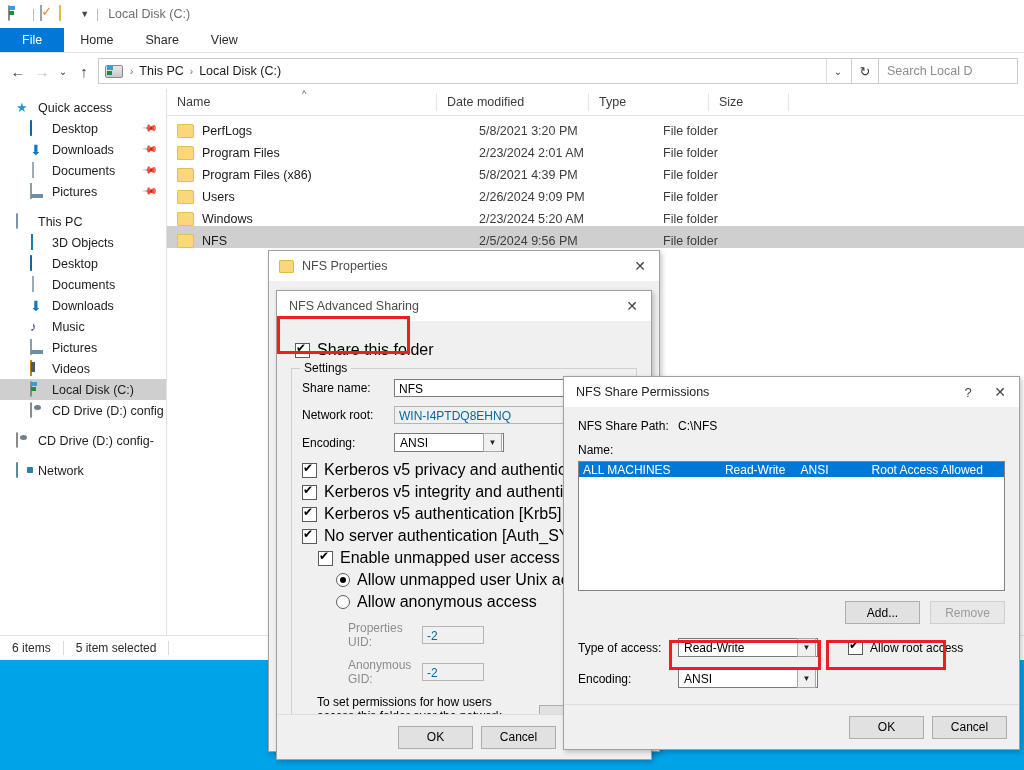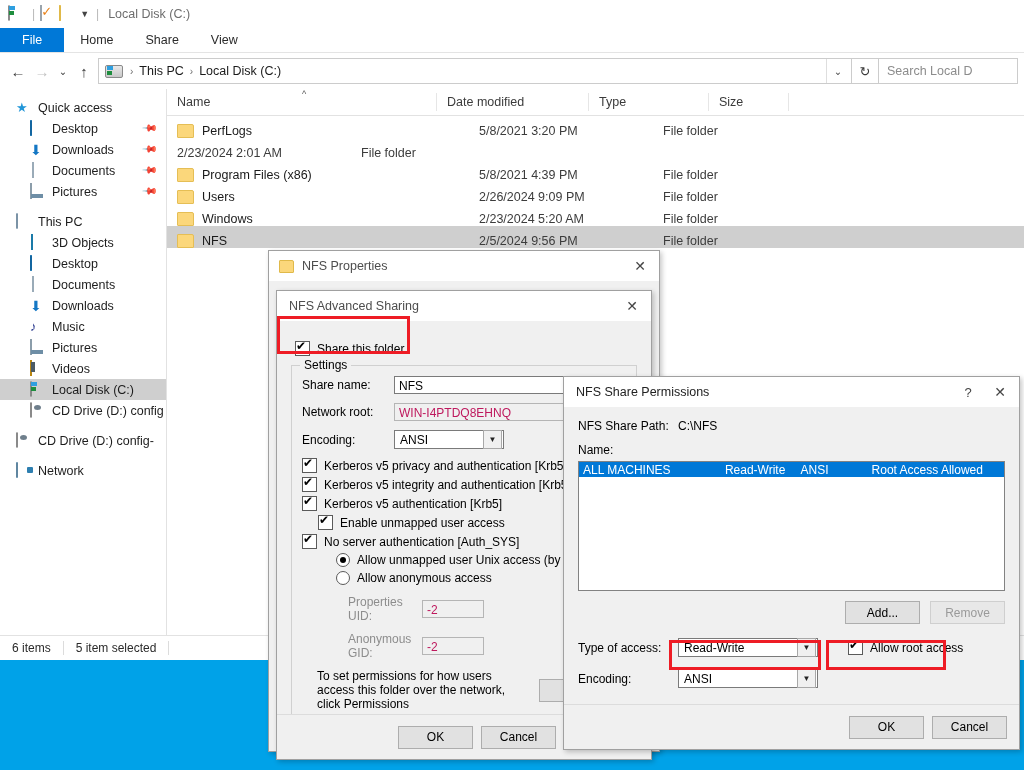--- a/index.html
+++ b/index.html
@@ -460,21 +460,21 @@
   
   #dlg-advanced {
     left: 276px; top: 290px;
     width: 374px; height: 468px;
   }
   .adv-body { padding: 14px 14px 0 14px; }
   .chk-row {
     display: flex;
     align-items: center;
     margin-bottom: 4px;
-    font-size: 12px;
+    font-size: 16px;
     white-space: nowrap;
   }
   .chk {
     width: 13px; height: 13px;
     border: 1px solid #5a5a5a;
     background: #ffffff;
     margin-right: 7px;
     flex: none;
     position: relative;
   }
@@ -534,21 +534,21 @@
     background: #ffffff;
     font-size: 12px;
     line-height: 18px;
     padding-left: 4px;
     box-sizing: border-box;
     color: #000;
   }
   .txtbox.dis {
     background: #f0f0f0;
     border-color: #b5b5b5;
-    color: #be185d;
+    color: #0369a1;
   }
   .combo {
     height: 19px;
     border: 1px solid #7a7a7a;
     background: #ffffff;
     display: flex;
     align-items: center;
     box-sizing: border-box;
     font-size: 12px;
   }
@@ -774,20 +774,24 @@
       <div class="row">
         <div class="cell c-name">
           <span class="folder-ic"></span>
           <span>PerfLogs</span>
         </div>
         <div class="cell c-date">5/8/2021 3:20 PM</div>
         <div class="cell c-type">File folder</div>
         <div class="cell c-size"></div>
       </div>
       <div class="row">
+        <div class="cell c-name">
+          <span class="folder-ic"></span>
+          <span>Program Files</span>
+        </div>
         <div class="cell c-date">2/23/2024 2:01 AM</div>
         <div class="cell c-type">File folder</div>
         <div class="cell c-size"></div>
       </div>
       <div class="row">
         <div class="cell c-name">
           <span class="folder-ic"></span>
           <span>Program Files (x86)</span>
         </div>
         <div class="cell c-date">5/8/2021 4:39 PM</div>
@@ -879,28 +883,28 @@
         <span>Kerberos v5 privacy and authentication [Krb5p]</span>
       </div>
       <div class="chk-row">
         <span class="chk on"></span>
         <span>Kerberos v5 integrity and authentication [Krb5i]</span>
       </div>
       <div class="chk-row">
         <span class="chk on"></span>
         <span>Kerberos v5 authentication [Krb5]</span>
       </div>
+      <div class="chk-row">
+        <span class="chk on"></span>
+        <span>No server authentication [Auth_SYS]</span>
+      </div>
+
       <div class="chk-row" style="margin-left:16px;">
         <span class="chk on"></span>
         <span>Enable unmapped user access</span>
-      </div>
-
-      <div class="chk-row">
-        <span class="chk on"></span>
-        <span>No server authentication [Auth_SYS]</span>
       </div>
 
       <div class="chk-row" style="margin-left:34px;">
         <span class="radio on"></span>
         <span>Allow unmapped user Unix access (by UID/G</span>
       </div>
       <div class="chk-row" style="margin-left:34px;margin-bottom:10px;">
         <span class="radio"></span>
         <span>Allow anonymous access</span>
       </div>

